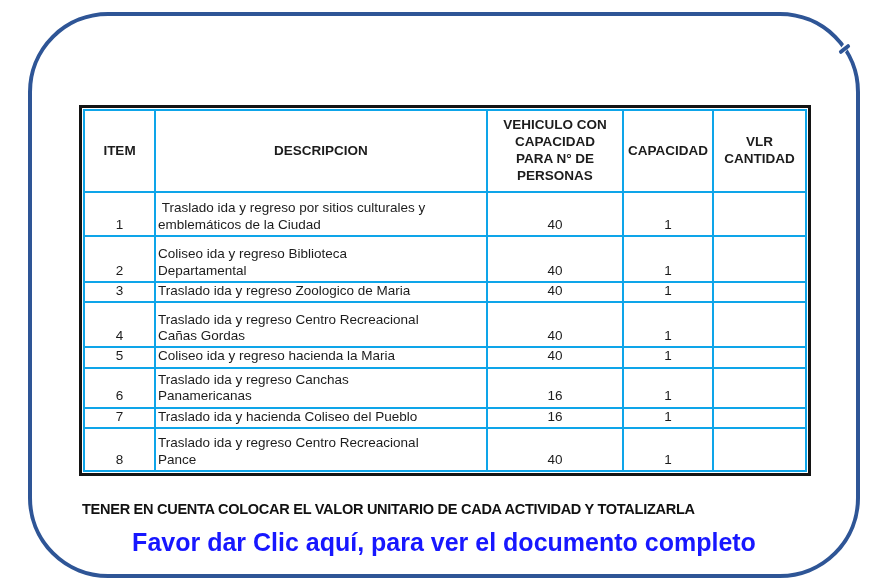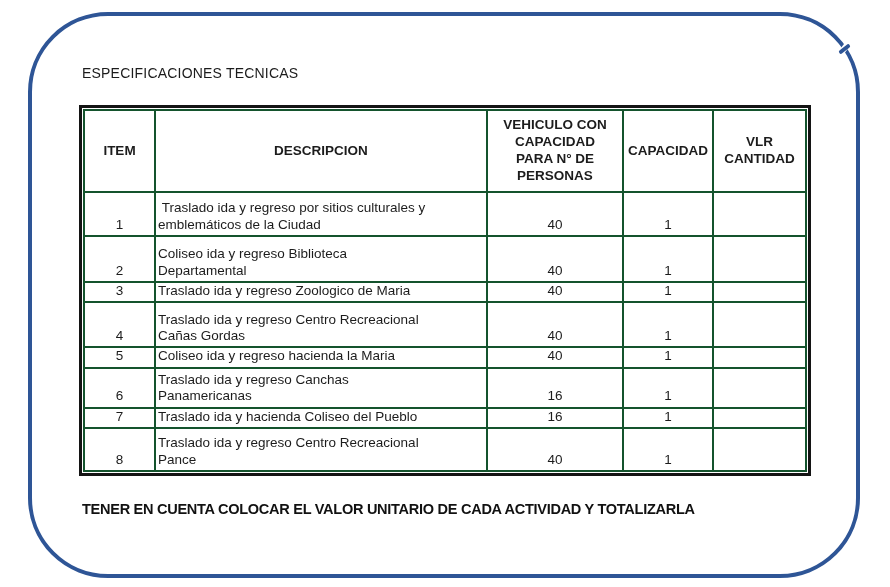--- a/index.html
+++ b/index.html
@@ -57,21 +57,21 @@
     border: 3px solid #141414;
     padding: 1px;
     background: #ffffff;
   }
   table.specs {
     border-collapse: collapse;
     table-layout: fixed;
     width: 724px;
   }
   table.specs th, table.specs td {
-    border: 2px solid #14532d;
+    border: 2px solid #0ea5e9;
     font-size: 13.5px;
     color: #1c1c1c;
     overflow: hidden;
   }
   table.specs th {
     font-weight: bold;
     text-align: center;
     vertical-align: middle;
     white-space: pre-line;
     line-height: 1.25;
@@ -129,21 +129,20 @@
   }
 </style>
 </head>
 <body>
 
 <div class="canvas">
   <div class="frame">
     <div class="notch-gap"></div>
     <div class="notch-dash"></div>
 
-    <div class="title">ESPECIFICACIONES TECNICAS</div>
 
     <div class="table-wrap">
       <table class="specs">
         <colgroup>
           <col class="c-item">
           <col class="c-desc">
           <col class="c-cap">
           <col class="c-cant">
           <col class="c-vlr">
         </colgroup>
@@ -221,14 +220,15 @@
     <td class="c-cap">40</td>
     <td class="c-cant">1</td>
     <td class="c-vlr"></td>
   </tr>
           </tbody>
       </table>
     </div>
 
     <div class="note">TENER EN CUENTA COLOCAR EL VALOR UNITARIO DE CADA ACTIVIDAD Y TOTALIZARLA</div>
 
+    <div class="doc-link">Favor dar Clic aquí, para ver el documento completo</div>
   </div>
 </div>
 
 </body></html>

